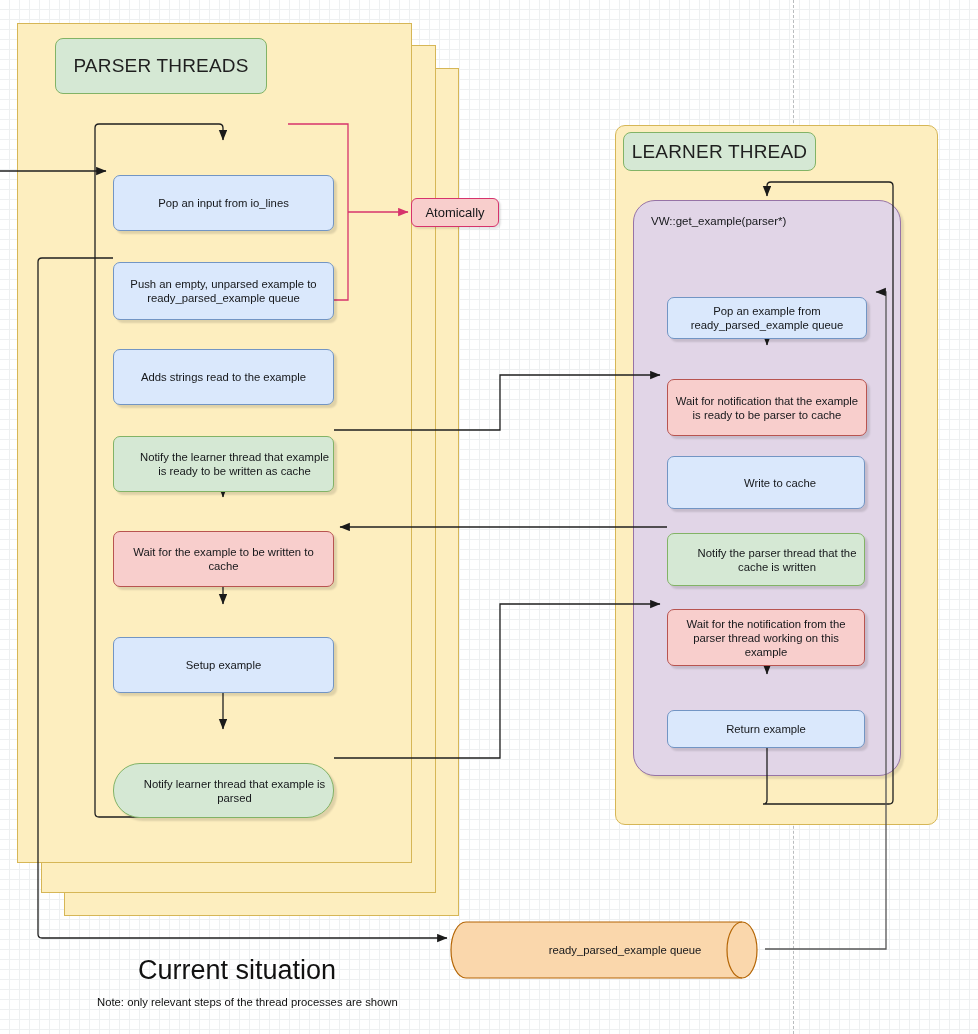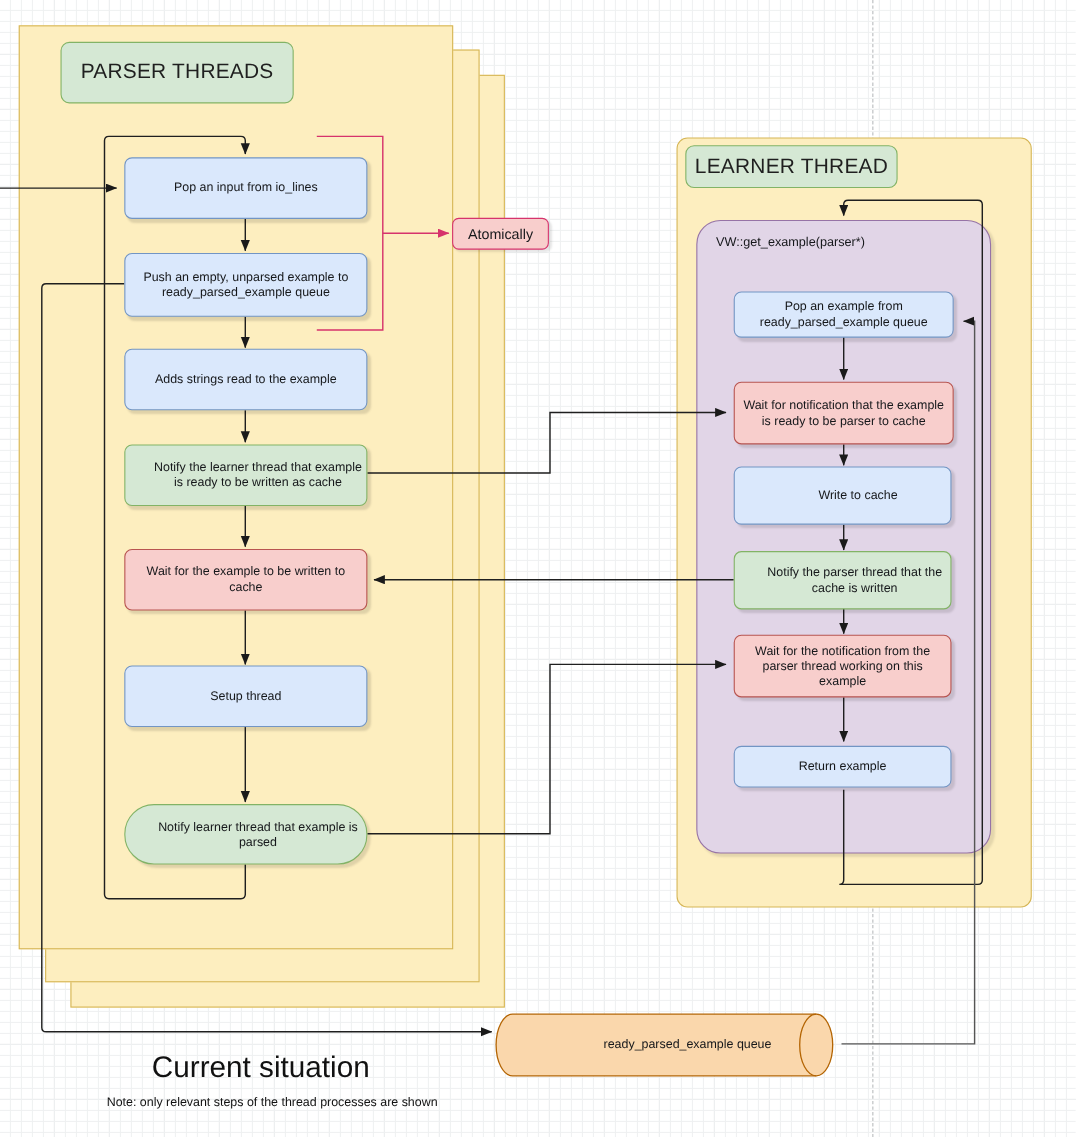--- a/index.html
+++ b/index.html
@@ -46,20 +46,21 @@
   }
   .nodebox{
     position:absolute;
     box-sizing:border-box;
     border-radius:7px;
     display:flex;align-items:center;justify-content:center;
     text-align:center;
     font-size:11.3px;line-height:14px;color:#15171a;
     padding:2px 4px;
     box-shadow:3px 3px 2px rgba(0,0,0,.12);
+    margin-top:32px;
   }
   .n-blue {background:#dae8fc;border:1px solid #7295c4;}
   .n-green{background:#d5e8d4;border:1px solid #82b366;padding-left:26px;}
   .n-red  {background:#f8cecc;border:1px solid #b85450;}
   .n-purple{
     position:absolute;background:#e1d5e7;border:1px solid #9673a6;
     border-radius:22px;box-sizing:border-box;
     box-shadow:3px 3px 2px rgba(0,0,0,.10);
   }
   .purple-label{
@@ -153,21 +154,21 @@
 </svg>
 
 <div class="lane-title" style="left:55px; top:38px; width:212px; height:56px;">PARSER THREADS</div>
 <div class="lane-title" style="left:623px; top:132px; width:193px; height:39px;">LEARNER THREAD</div>
 
 <div class="nodebox n-blue" style="left:113px; top:143px; width:221px; height:56px;">Pop an input from io_lines</div>
 <div class="nodebox n-blue" style="left:113px; top:230px; width:221px; height:58px;">Push an empty, unparsed example to ready_parsed_example queue</div>
 <div class="nodebox n-blue" style="left:113px; top:317px; width:221px; height:56px;">Adds strings read to the example</div>
 <div class="nodebox n-green" style="left:113px; top:404px; width:221px; height:56px;">Notify the learner thread that example is ready to be written as cache</div>
 <div class="nodebox n-red" style="left:113px; top:499px; width:221px; height:56px;">Wait for the example to be written to cache</div>
-<div class="nodebox n-blue" style="left:113px; top:605px; width:221px; height:56px;">Setup thread</div>
+<div class="nodebox n-blue" style="left:113px; top:605px; width:221px; height:56px;">Setup example</div>
 <div class="nodebox n-green" style="left:113px; top:731px; width:221px; height:55px;border-radius:27px;">Notify learner thread that example is parsed</div>
 
 <div class="atomically" style="left:411px; top:198px; width:88px; height:29px;">Atomically</div>
 
 <div class="nodebox n-blue" style="left:667px; top:265px; width:200px; height:42px;">Pop an example from ready_parsed_example queue</div>
 <div class="nodebox n-red" style="left:667px; top:347px; width:200px; height:57px;">Wait for notification that the example is ready to be parser to cache</div>
 <div class="nodebox n-blue" style="left:667px; top:424px; width:198px; height:53px;padding-left:32px;">Write to cache</div>
 <div class="nodebox n-green" style="left:667px; top:501px; width:198px; height:53px;">Notify the parser thread that the cache is written</div>
 <div class="nodebox n-red" style="left:667px; top:577px; width:198px; height:57px;">Wait for the notification from the parser thread working on this example</div>
 <div class="nodebox n-blue" style="left:667px; top:678px; width:198px; height:38px;">Return example</div>

